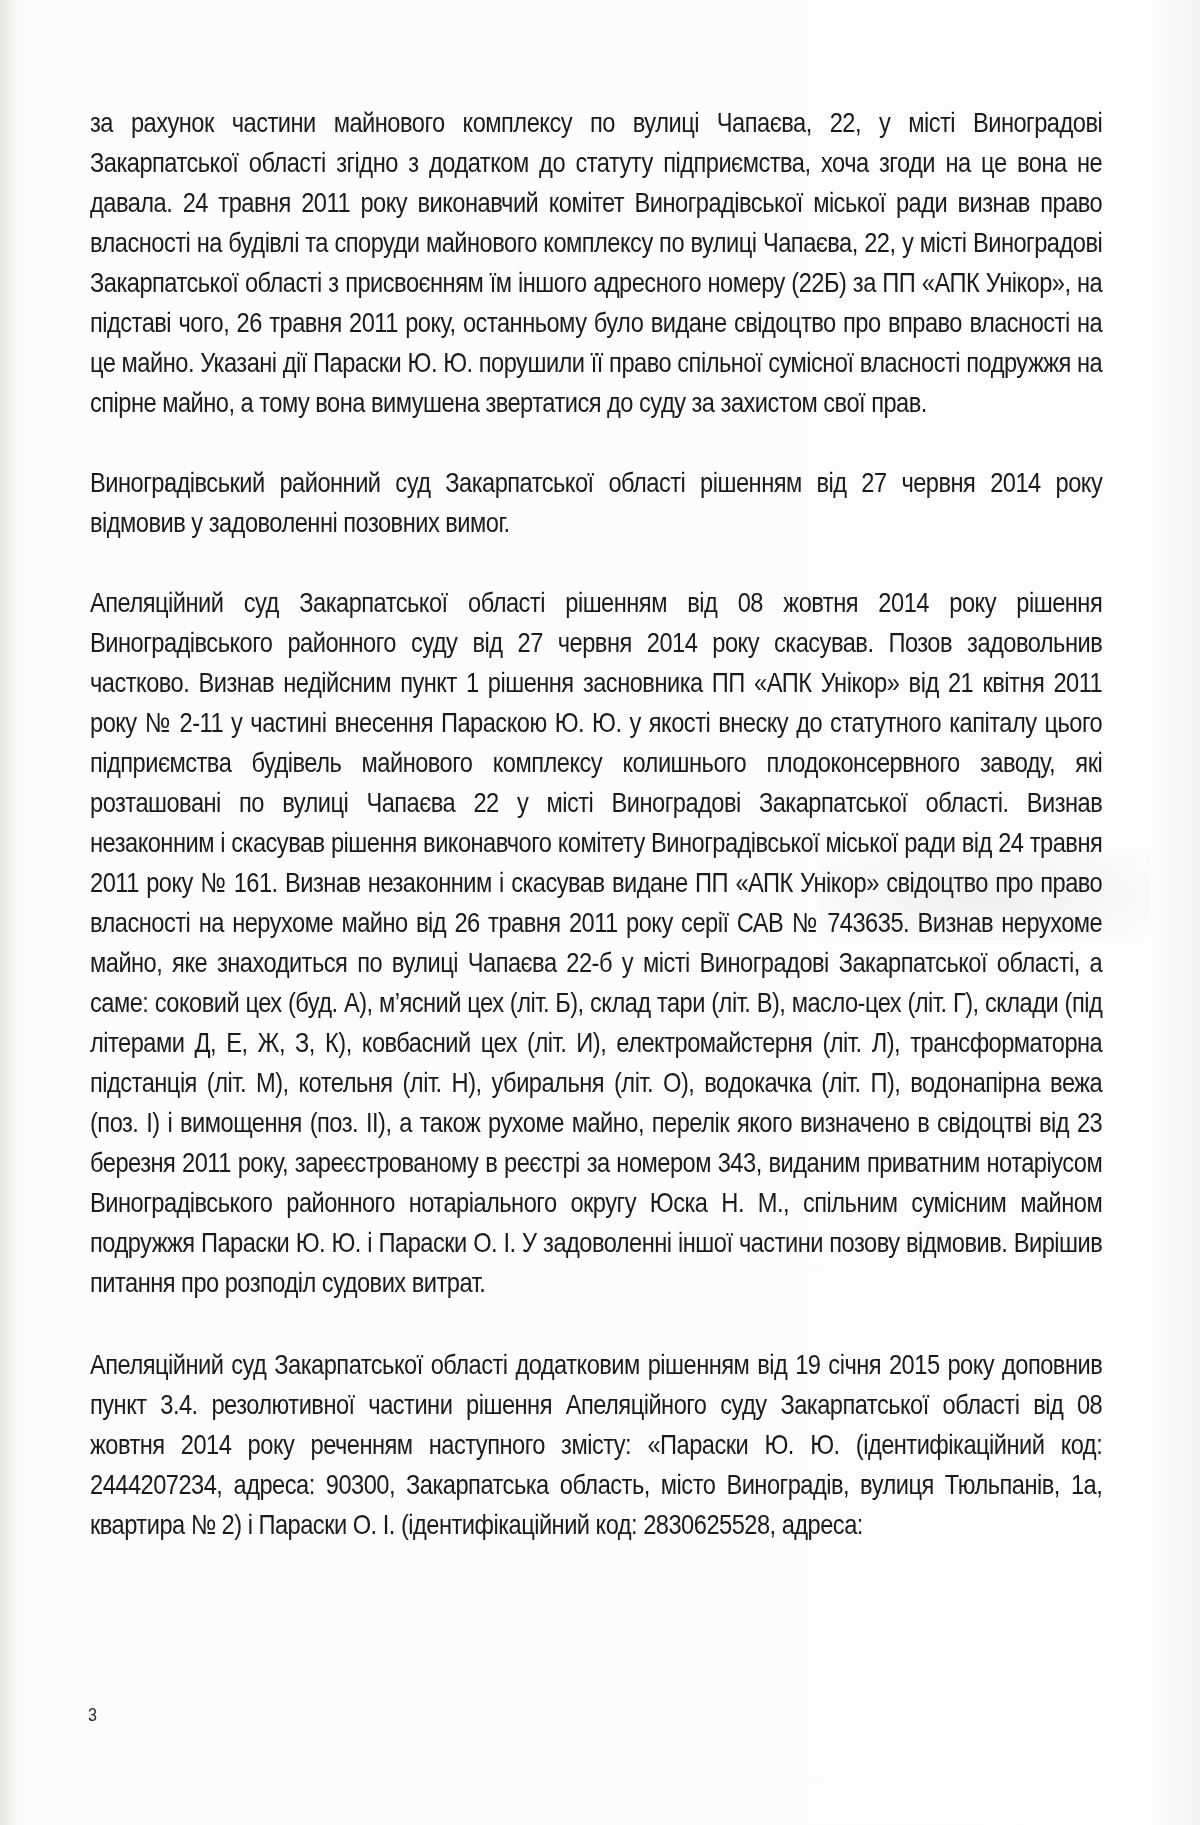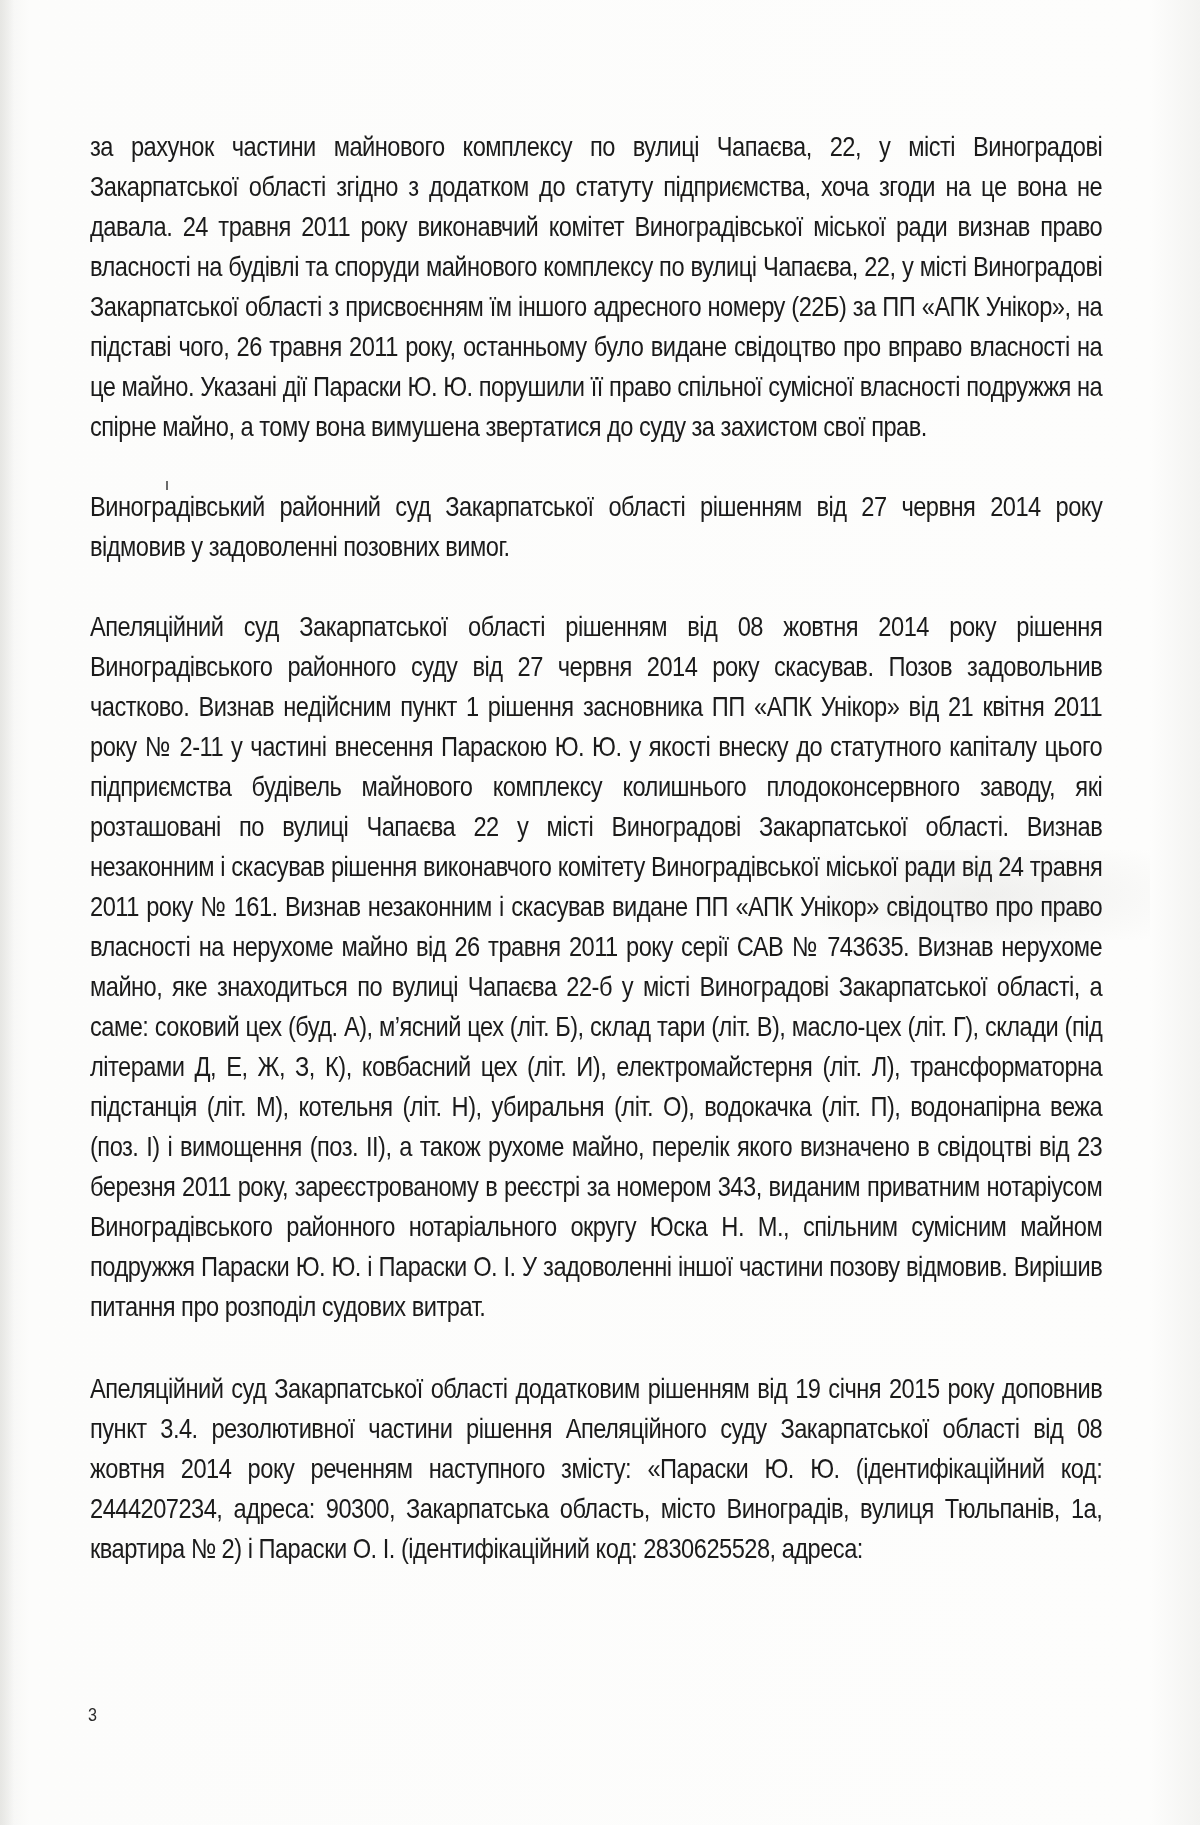--- a/index.html
+++ b/index.html
@@ -41,21 +41,20 @@
       position: absolute;
       left: 90px;
       top: 103px;
       width: 1012px;
       font-family: "Liberation Sans", sans-serif;
       font-stretch: condensed;
       color: #1b1b1b;
       font-size: 27.5px;
       line-height: 40px;
       letter-spacing: -0.6px;
-      margin-top: 24px;
     }
     .para {
       margin: 0;
       text-align: justify;
       text-align-last: left;
       transform: scaleX(0.86);
       transform-origin: left top;
       width: 1177px;
     }
     .gap1 { height: 40px; }

